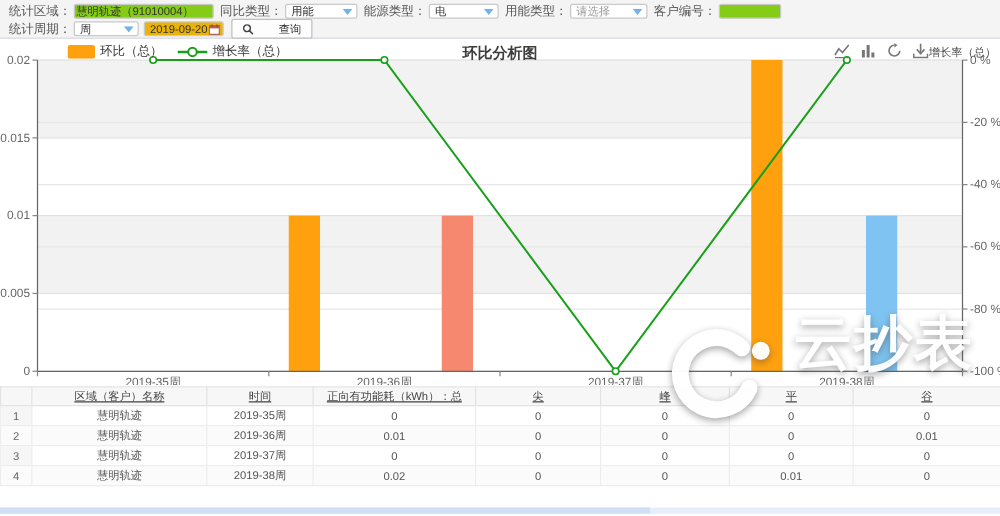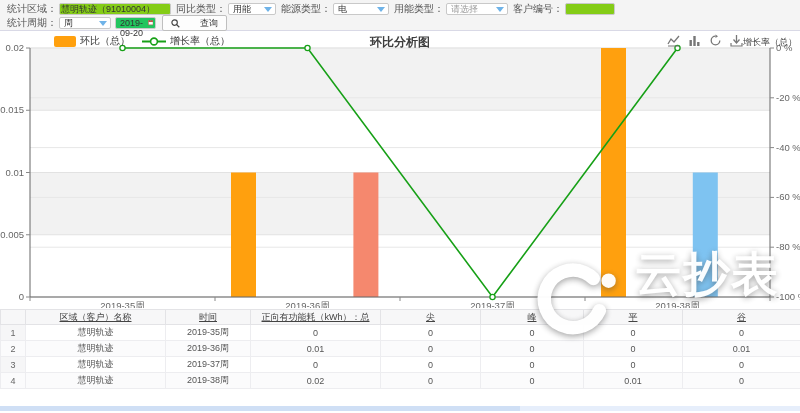--- a/index.html
+++ b/index.html
@@ -21,22 +21,22 @@
     font-size:9px;color:#333;padding:0 1px;font-family:inherit;box-sizing:border-box;
   }
   .tb-select{
     display:flex;align-items:center;justify-content:space-between;height:12px;
     border:1px solid #c9c9c9;border-radius:2px;background:#fff;font-size:9px;
     color:#333;padding:0 3px 0 4px;box-sizing:border-box;cursor:pointer;
   }
   .tb-select .ph{color:#9a9a9a;}
   .chev{width:8px;height:5px;flex:0 0 auto;margin-left:3px;}
   .datebox{
-    display:flex;align-items:flex-start;justify-content:space-between;height:12px;width:41px;
-    border:1px solid #c9c9c9;border-radius:2px;background:#22c55e;font-size:9px;color:#333;
+    display:flex;align-items:center;justify-content:space-between;height:12px;width:64px;
+    border:1px solid #c9c9c9;border-radius:2px;background:#eab308;font-size:9px;color:#333;
     padding:0 2px 0 4px;box-sizing:border-box;
   }
   .btn{
     display:flex;align-items:center;gap:20px;height:14px;margin-left:6px;
     border:1px solid #bfbfbf;border-radius:2px;background:#fdfdfd;
     padding:0 8px;font-size:9px;color:#333;cursor:pointer;
   }
   
   .chart-panel{position:absolute;top:31px;left:0;width:800px;height:277px;background:#fff;}
   #chart-svg{position:absolute;top:0;left:0;}
@@ -68,21 +68,21 @@
   .wm-en{font-size:20px;font-weight:bold;letter-spacing:2px;text-align:center;line-height:1;}
 </style>
 </head>
 <body>
 
 <div class="toolbar">
   <div class="tb-row">
     <span class="tb-label">统计区域：</span>
     <input class="tb-input" style="width: 112px;" readonly="" value="慧明轨迹（91010004）">
     <span class="tb-label">同比类型：</span>
-    <div class="tb-select" style="width:48px">
+    <div class="tb-select" style="width:58px">
       <span>用能</span>
       <svg class="chev" viewBox="0 0 8 5">
           <path d="M0 0 L4 5 L8 0 Z" fill="#6FB3E8"></path>
         </svg>
     </div>
     <span class="tb-label">能源类型：</span>
     <div class="tb-select" style="width:56px">
       <span>电</span>
       <svg class="chev" viewBox="0 0 8 5">
           <path d="M0 0 L4 5 L8 0 Z" fill="#6FB3E8"></path>

